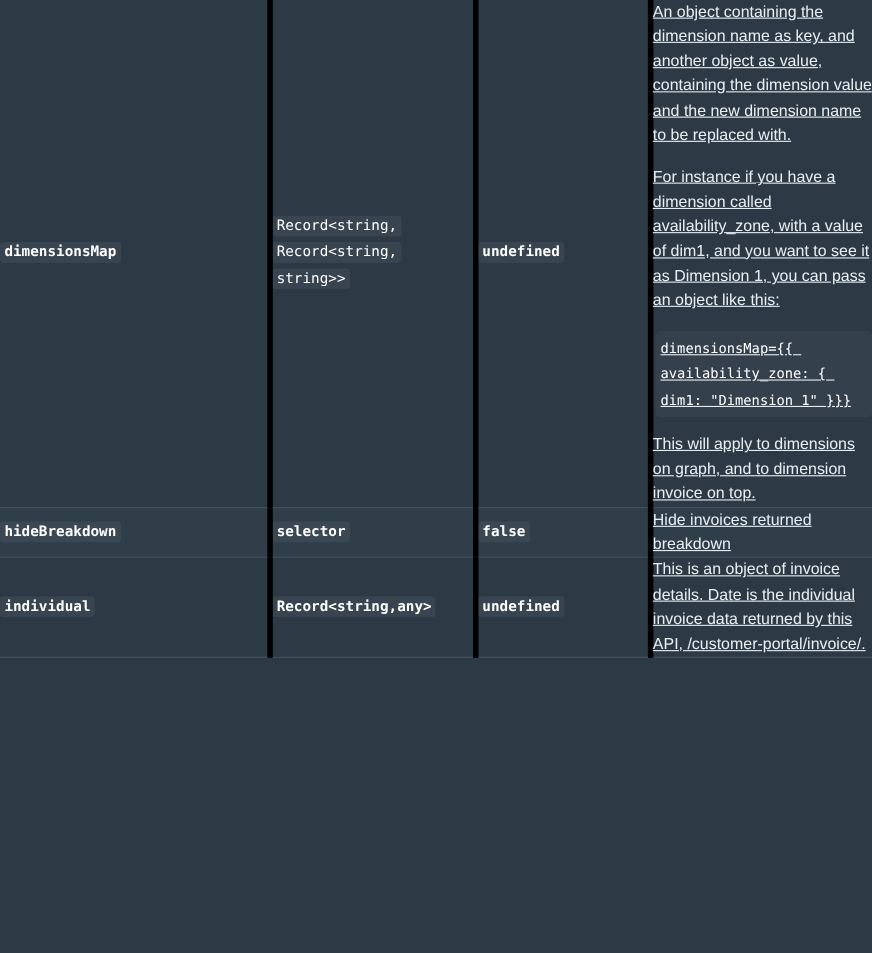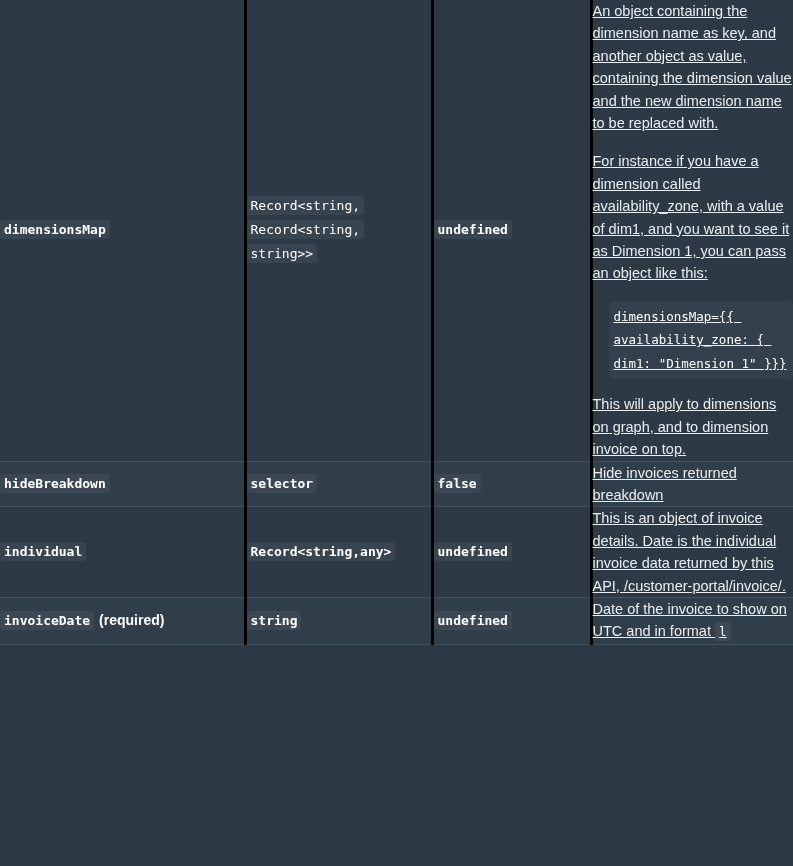--- a/index.html
+++ b/index.html
@@ -22,21 +22,21 @@
   }
 
   .props-table col.col-name { width: 245px; }
   .props-table col.col-type { width: 187px; }
   .props-table col.col-default { width: 159px; }
   .props-table col.col-desc { width: 202px; }
 
   .props-table td {
     vertical-align: middle;
     padding: 0;
-    border-right: 3px solid #000000;
+    border-right: 5px solid #000000;
     border-bottom: 1px solid #44525e;
   }
   .props-table td:last-child { border-right: none; text-decoration: underline; }
 
   .row-odd  > td { background: #2d3a45; }
   .row-even > td { background: #303e49; }
 
   .cell-pad-name    { padding: 10px 16px; }
   .cell-pad-type    { padding: 10px 18px; }
   .cell-pad-default { padding: 10px 18px; margin-left: 16px; }
@@ -90,21 +90,21 @@
 
   
   .code-block {
     font-family: "DejaVu Sans Mono", "Liberation Mono", monospace;
     font-size: 12.5px;
     line-height: 23.5px;
     color: #ffffff;
     background: rgba(255,255,255,0.035);
     border-radius: 4px;
     padding: 4px 5px;
-    margin: 0 0 14px 16px;
+    margin: 0 0 14px 2px;
     white-space: pre-wrap;
     word-break: break-word;
   }
 
   .type-code {
     display: inline;
   }
 </style>
 </head>
 <body>
@@ -159,29 +159,15 @@
         <span class="code nowrap">Record&lt;string,any&gt;</span>
       </td>
       <td class="cell-pad-default">
         <span class="code nowrap">undefined</span>
       </td>
       <td class="desc-cell cell-pad-desc">
         <p class="desc-p">This is an object of invoice details. Date is the individual invoice data returned by this API, /customer-portal/invoice/.</p>
       </td>
     </tr>
 
-    <tr class="row-even">
-      <td class="cell-pad-name">
-        <span class="code nowrap">invoiceDate</span><span class="required-tag">(required)</span>
-      </td>
-      <td class="cell-pad-type">
-        <span class="code nowrap">string</span>
-      </td>
-      <td class="cell-pad-default">
-        <span class="code nowrap">undefined</span>
-      </td>
-      <td class="desc-cell cell-pad-desc">
-        <p class="desc-p"><span>Date of the invoice to show on UTC and in format </span><span class="inline-code">l</span></p>
-      </td>
-    </tr>
 
   </tbody>
 </table>
 
 </body></html>

